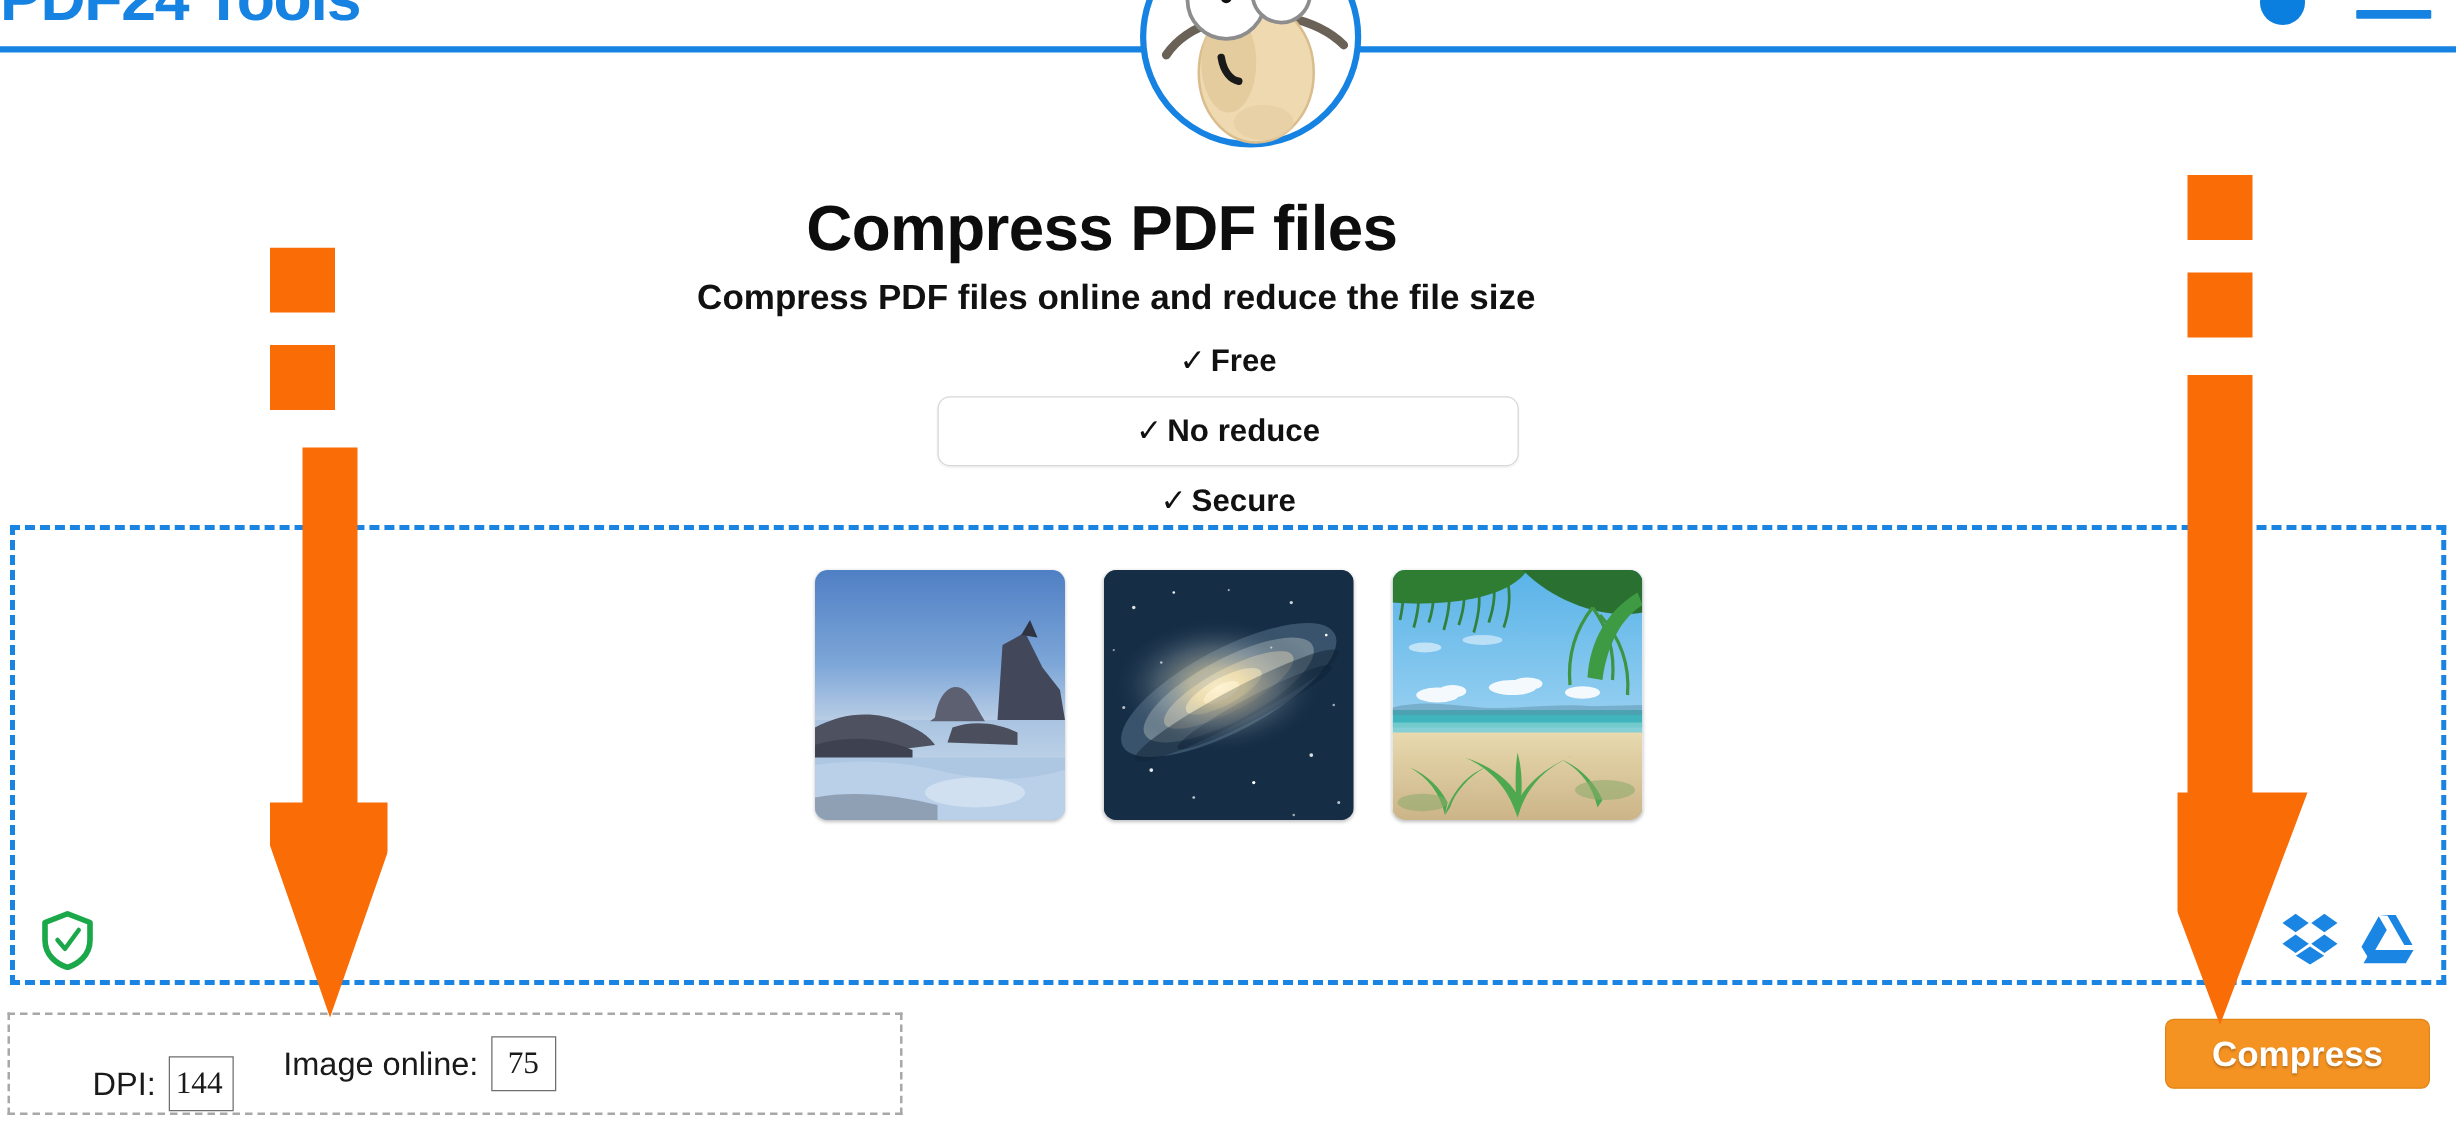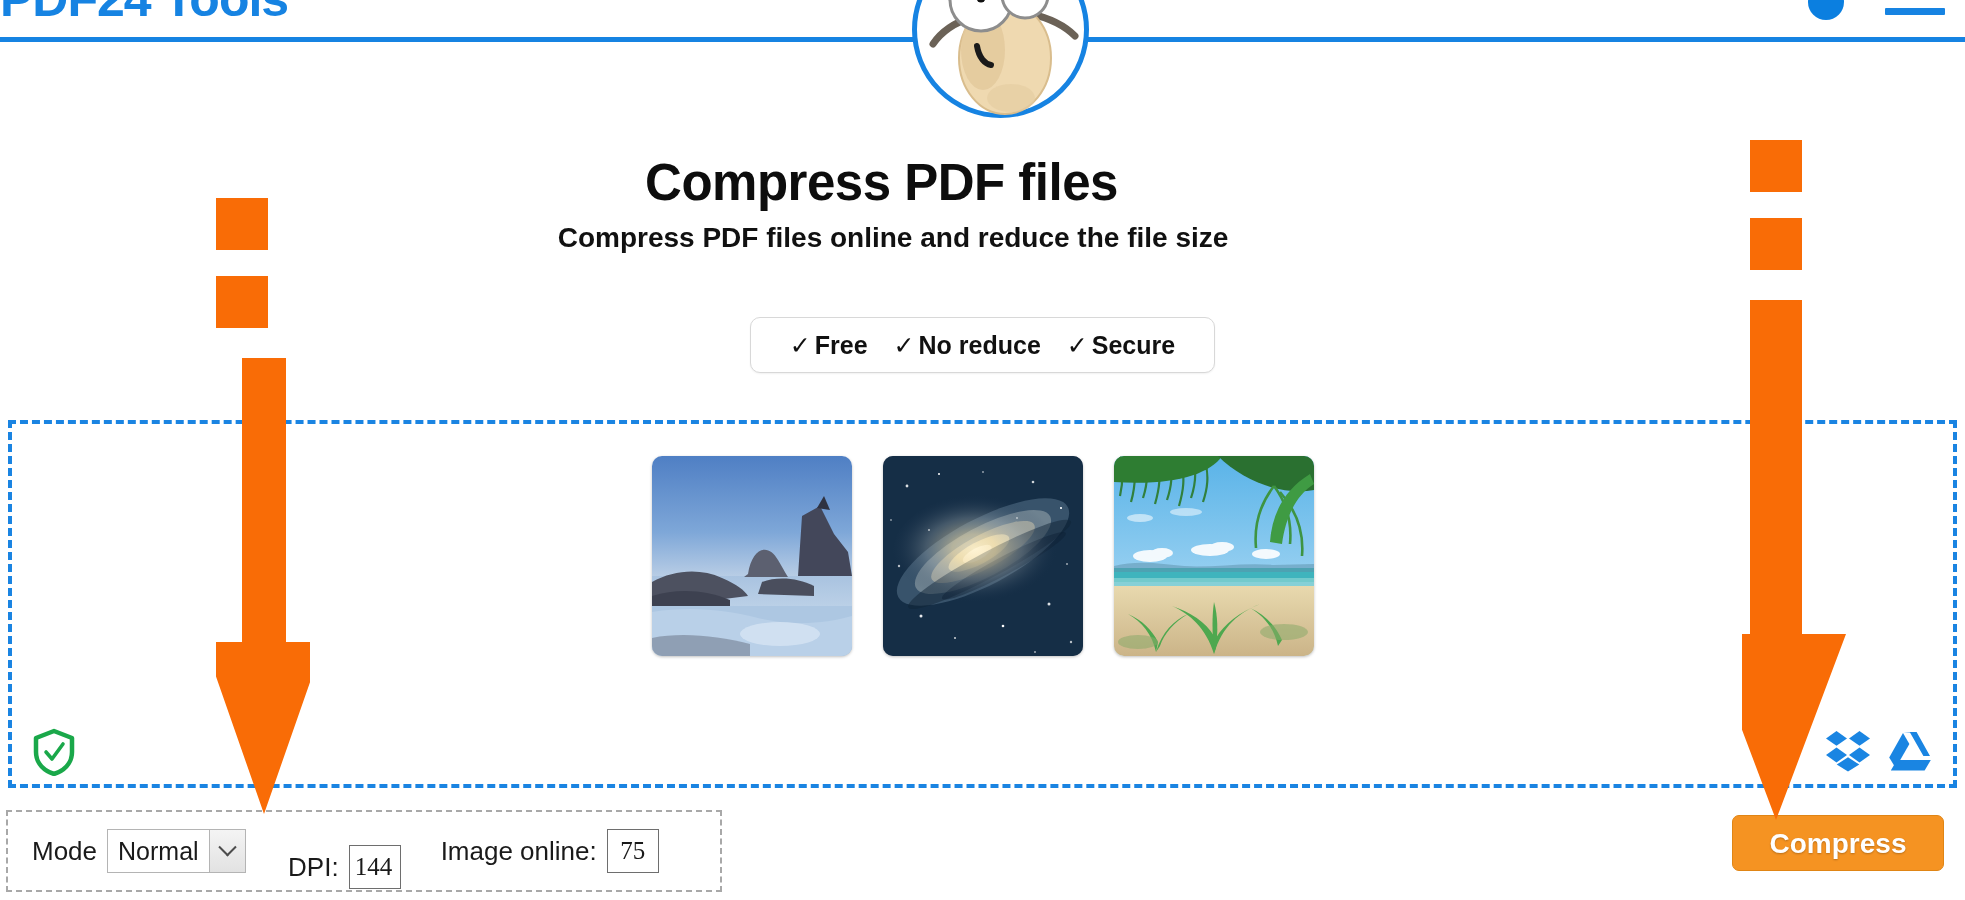--- a/index.html
+++ b/index.html
@@ -112,20 +112,21 @@
     height: 56px;
     box-sizing: border-box;
     border: 1px solid #d8d8d8;
     border-radius: 10px;
     background: #ffffff;
     display: flex;
     align-items: center;
     justify-content: center;
     gap: 26px;
     box-shadow: 0 1px 2px rgba(0,0,0,0.06);
+    flex-direction: column;
   }
   .badge-item {
     font-size: 25px;
     font-weight: 700;
     color: #111111;
     white-space: nowrap;
   }
   .badge-check {
     font-weight: 400;
     margin-right: 4px;
@@ -514,29 +515,20 @@
           <path d="M10 30 L43.8 30 L37.6 40.6 L3.8 40.6 Z"></path>
         </g>
       </svg>
     </span>
   </div>
 
 </div>
 
 <div id="settings-bar">
 
-  <div class="field-group">
-    <span class="field-label">Mode</span>
-    <span id="mode-select-wrap">
-      <select id="mode-select">
-        <option>Normal</option>
-      </select>
-      <span id="mode-select-arrow"></span>
-    </span>
-  </div>
 
   <div class="field-group" id="dpi-group">
     <span class="field-label">DPI:</span>
     <input class="num-input" id="dpi-input" type="text" value="144" style="">
   </div>
 
   <div class="field-group" id="quality-group">
     <span class="field-label">Image online:</span>
     <input class="num-input" id="quality-input" type="text" value="75" style="">
   </div>

